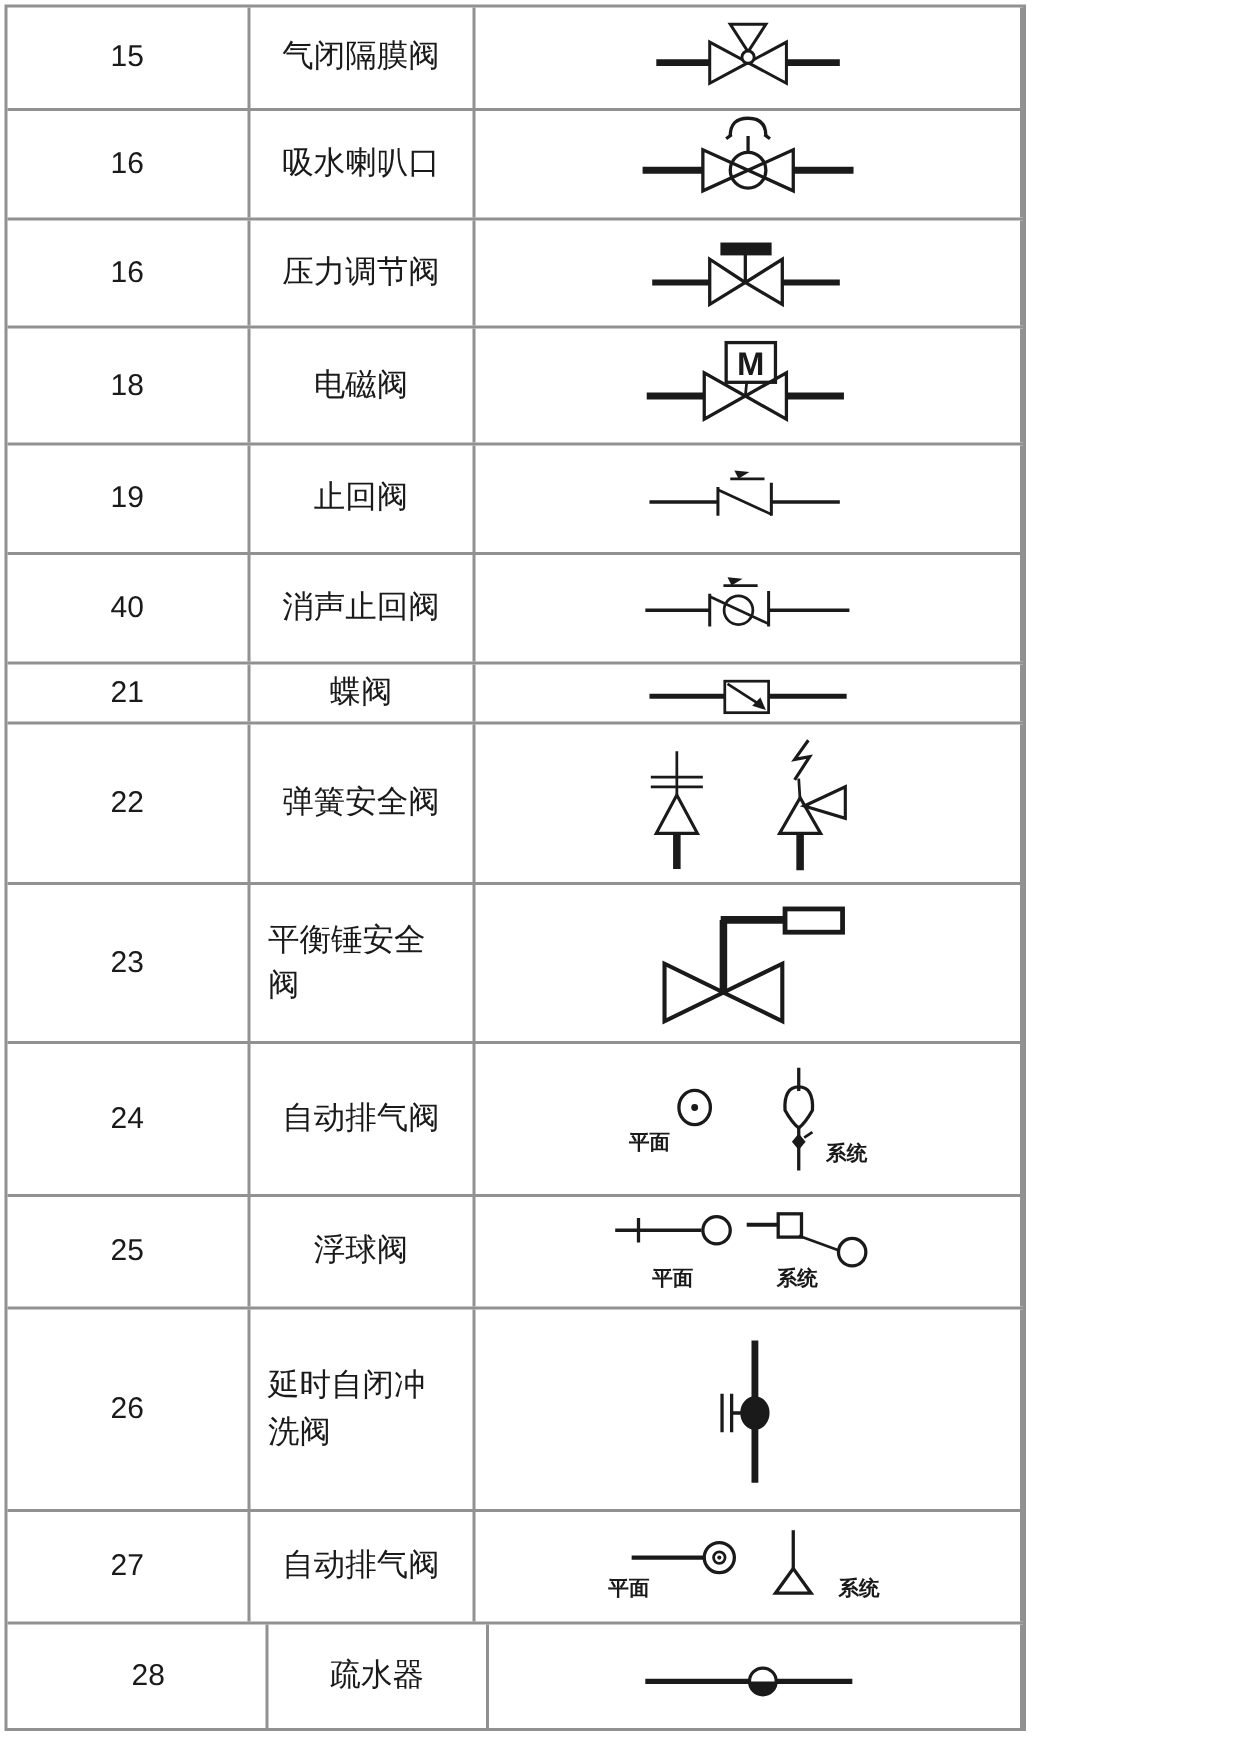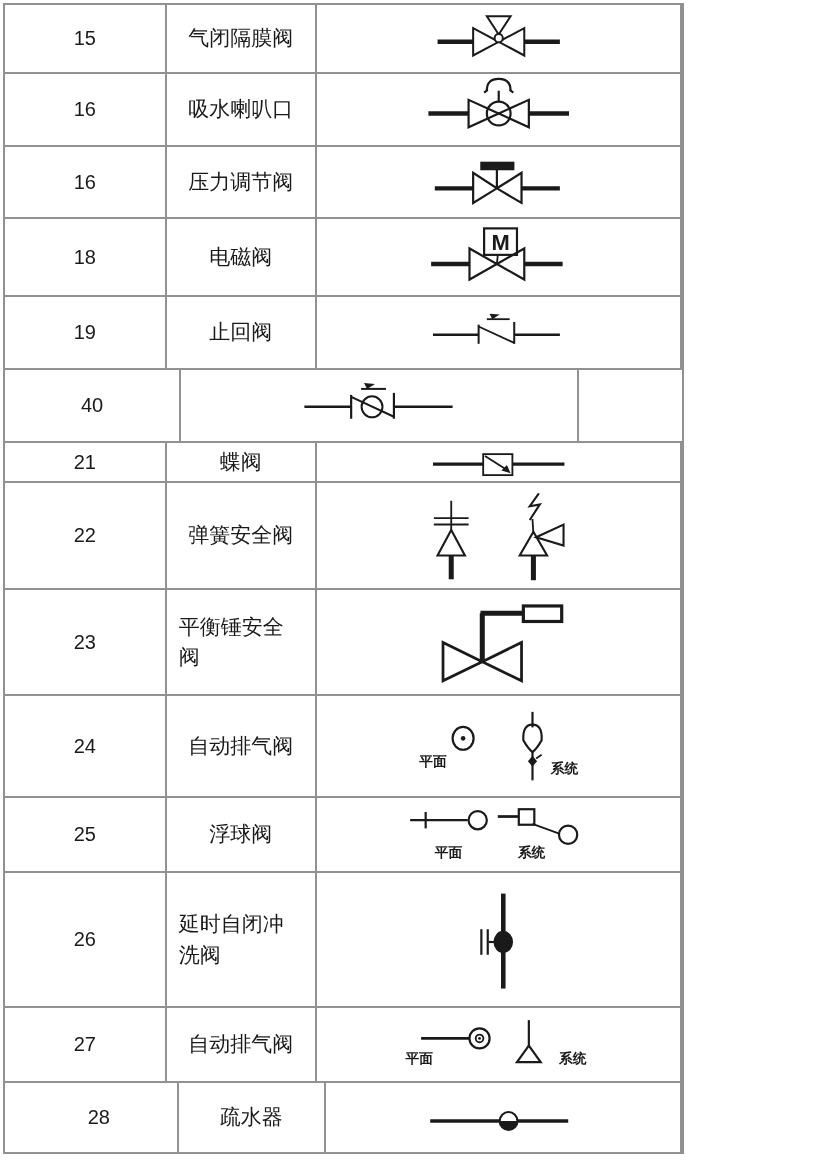--- a/index.html
+++ b/index.html
@@ -116,20 +116,21 @@
           <line x1="186" y1="21" x2="211" y2="21" stroke-width="2"></line>
           <polygon points="189,15 200,16 192,21" fill="#1a1a1a" stroke="none"></polygon>
         </g>
       </svg>
     </div>
     <div class="cell c4"></div>
   </div>
 
   <div class="row" style="height:73px">
     <div class="cell c1">40</div>
+    <div class="cell c2">消声止回阀</div>
     <div class="cell c3">
       <svg viewBox="0 0 398 71">
         <g class="sym" fill="none" stroke-width="2.2">
           <line x1="124" y1="37" x2="171" y2="37" stroke-width="2.6"></line>
           <line x1="214" y1="37" x2="273" y2="37" stroke-width="2.6"></line>
           <line x1="171" y1="25" x2="171" y2="49"></line>
           <line x1="214" y1="23" x2="214" y2="49"></line>
           <line x1="171" y1="27" x2="214" y2="47" stroke-width="2"></line>
           <circle cx="192" cy="37" r="10.5" stroke-width="2"></circle>
           <line x1="181" y1="19" x2="206" y2="19" stroke-width="2"></line>

